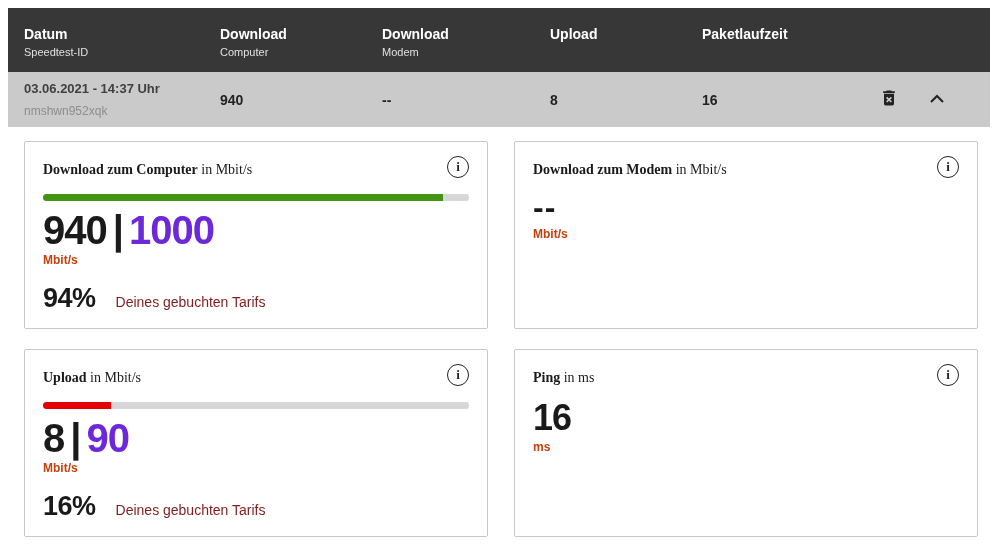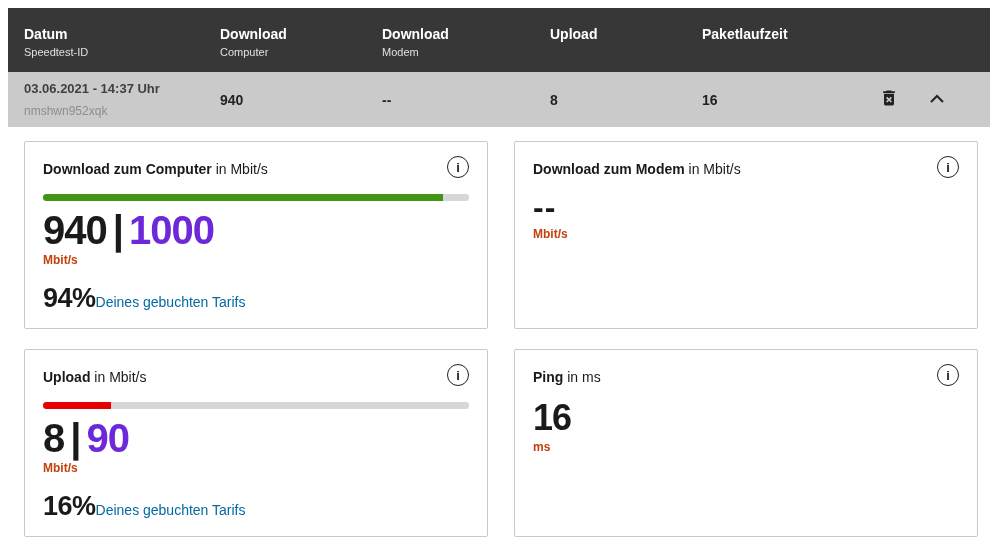--- a/index.html
+++ b/index.html
@@ -45,44 +45,44 @@
     padding: 14px 12px 0 16px;
   }
   .card {
     border: 1px solid #c9c9c9;
     border-radius: 2px;
     background: #fff;
     min-height: 188px;
     padding: 14px 18px 14px 18px;
     position: relative;
   }
-  .card-head { display:flex; justify-content: space-between; align-items: center; }
+  .card-head { display:flex; justify-content: space-between; align-items: flex-end; font-family: Liberation Serif, serif; }
   .card-title { font-size: 14px; color:#1a1a1a; padding-top: 4px; }
   .card-title .t-bold { font-weight: bold; }
   .info-circle {
     width: 22px; height: 22px; border-radius: 50%;
     border: 1.5px solid #222; color:#222;
     display:flex; align-items:center; justify-content:center;
     font-size: 13px; font-weight: 600; font-style: normal;
     cursor: pointer; background:#fff; flex: 0 0 auto;
   }
   .bar-track {
     margin-top: 16px; height: 7px; width: 100%;
     background: #d7d7d7; border-radius: 3px; overflow: hidden;
   }
   .bar-fill { height: 100%; border-radius: 3px 0 0 3px; }
 
   .big-line { margin-top: 8px; font-size: 40px; font-weight: bold; letter-spacing: -1px; line-height: 1.05; }
   .big-line .max { color: #6d28d9; margin-left: 6px; }
   .big-line .sep { margin-left: 6px; }
   .unit-label { font-size: 12px; font-weight: bold; color:#c2410c; margin-top: 2px; }
 
-  .pct-line { margin-top: 16px; display:flex; align-items: baseline; gap: 0; }
+  .pct-line { margin-top: 16px; display:flex; align-items: baseline; gap: 8px; }
   .pct-line .pct { font-size: 27px; font-weight: bold; letter-spacing: -0.5px; }
-  .pct-line .pct-label { font-size: 14px; color:#0369a1; }
+  .pct-line .pct-label { font-size: 14px; color:#7f1d1d;margin-left:12px; }
 
   .plain-value { margin-top: 12px; font-size: 32px; font-weight: bold; letter-spacing: 1px; line-height: 1.1; }
   .plain-value.num { font-size: 36px; letter-spacing: -1px; }
 </style>
 </head>
 <body>
 
 <div class="wrap">
 
   <div class="grid-cols thead">

